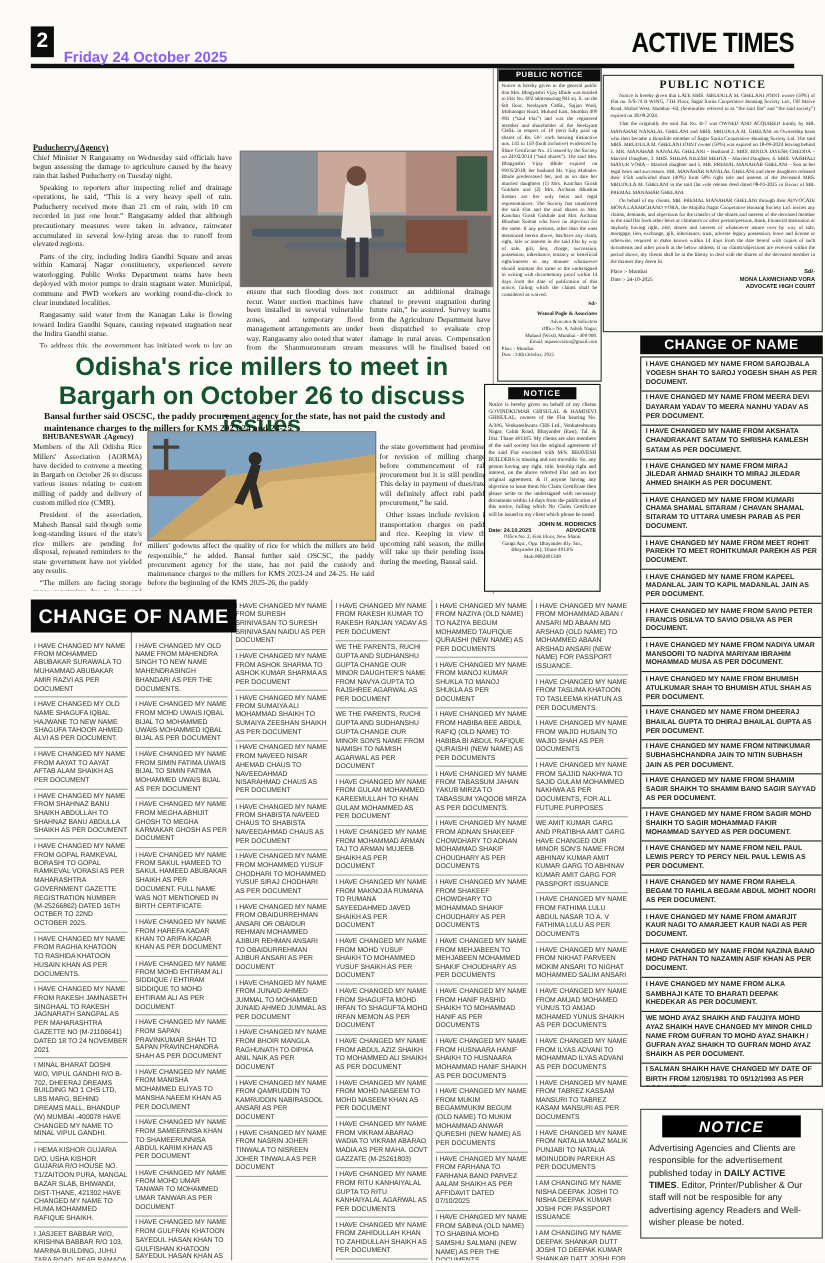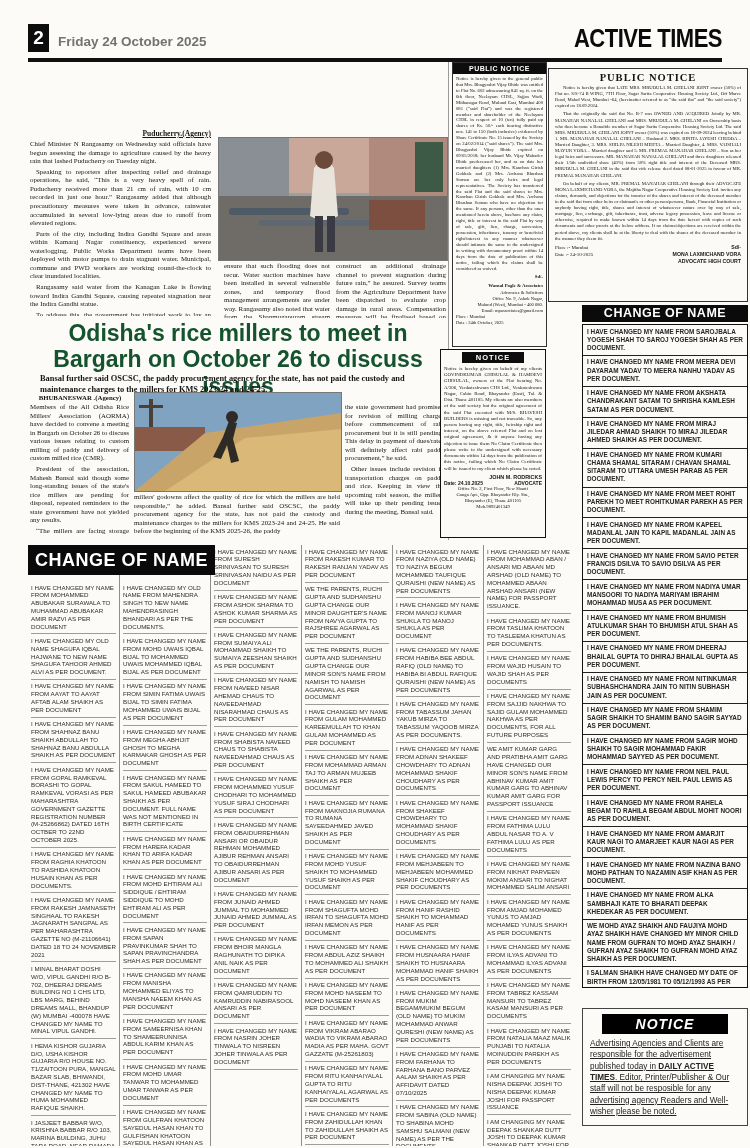--- a/index.html
+++ b/index.html
@@ -2,28 +2,28 @@
 <html><head>
 <meta charset="utf-8">
 <style>
   html,body{margin:0;padding:0;background:#e8e6e2;}
   #page{position:relative;width:750px;height:1148px;background:#fcfbf8;overflow:hidden;
         font-family:"Liberation Serif",serif;color:#151515;}
   
   .hdr{position:absolute;left:28px;top:22px;width:694px;height:36px;border-bottom:4px solid #101010;}
   .pagenum{position:absolute;left:0;top:2px;width:21px;height:28px;background:#0d0d0d;color:#fff;
            font:bold 19px/28px "Liberation Sans",sans-serif;text-align:center;}
-  .hdate{position:absolute;left:30px;top:12px;font:bold 13.5px "Liberation Sans",sans-serif;color:#737373;}
+  .hdate{position:absolute;left:30px;top:22px;font:bold 13.5px "Liberation Sans",sans-serif;color:#8b5cf6;}
   .masthead{position:absolute;right:0;top:2px;font-family:"Liberation Sans",sans-serif;font-weight:900;
             font-size:22px;letter-spacing:-0.5px;transform:scaleY(1.15);transform-origin:top right;color:#0b0b0b;}
   .vrule{position:absolute;border-left:1px solid #9b9b9b;}
   
   .headline1{position:absolute;left:30px;top:64px;width:416px;text-align:center;
              font:bold 25px/1.16 "Liberation Sans",sans-serif;color:#0e0e0e;}
-  .byline1{position:absolute;left:30px;top:129px;width:181px;text-align:right;
+  .byline1{position:absolute;left:30px;top:129px;width:181px;text-align:left;
            font:bold 7.5px "Liberation Serif",serif;text-decoration:underline;}
   .bodycol{position:absolute;font-size:6.9px;line-height:1.24;text-align:justify;overflow:hidden;}
   .para{margin:0 0 2px 0;text-indent:6px;}
   .para:first-child{text-indent:0;}
   .photo{position:absolute;border:1px solid #777;overflow:hidden;background:#a8a49e;}
   .headline2{position:absolute;left:30px;top:320px;width:416px;text-align:center;
              font:bold 23px/1.15 "Liberation Sans",sans-serif;color:#14532d;}
   .subhead2{position:absolute;left:40px;top:374px;width:396px;
             font:bold 8.4px/1.3 "Liberation Serif",serif;}
   .byline2{position:absolute;left:30px;top:394px;width:100px;text-align:center;
@@ -63,21 +63,21 @@
   .ccol.under{padding-top:36px;}
   .clbanner{position:absolute;left:28px;top:545px;width:187px;height:30px;background:#0a0a0a;color:#fff;
             text-align:center;font:bold 18px/30px "Liberation Sans",sans-serif;letter-spacing:.5px;}
   .cls-entry{font:6.2px/1.26 "Liberation Sans",sans-serif;color:#2d2d2d;padding:2.5px 0 3px;
              border-bottom:1px solid #9d9d9d;text-align:left;}
   
   .n2{position:absolute;left:582px;top:1008px;width:166px;height:118px;border:1.5px solid #444;
       background:#fcfbf8;box-sizing:border-box;}
   .n2 .bar{width:126px;height:20px;margin:5px auto 4px;background:#000;color:#fff;text-align:center;
            font:italic 900 14px/20px "Liberation Sans",sans-serif;letter-spacing:1px;}
-  .n2 .bd{padding:0 7px;font:8.2px/1.38 "Liberation Sans",sans-serif;color:#222;text-decoration:underline;}
+  .n2 .bd{padding:0 7px;font:8.2px/1.38 "Liberation Sans",sans-serif;color:#222;}
   .n2 .bd b{font-weight:900;}
 </style>
 </head>
 <body>
 
 <div id="page">
 
   <div class="hdr">
     <div class="pagenum">2</div>
     <div class="hdate">Friday 24 October 2025</div>

